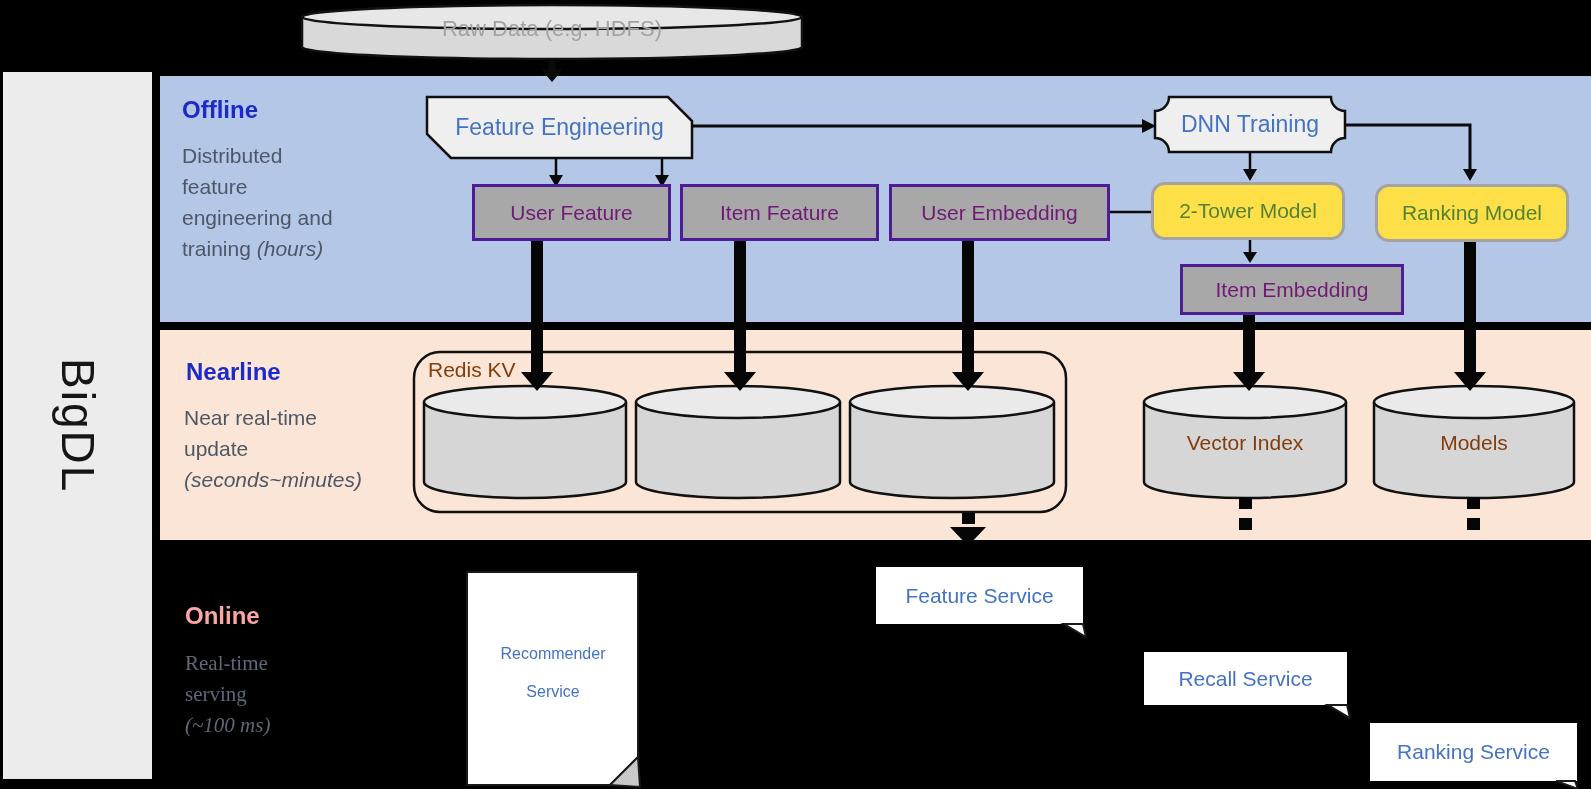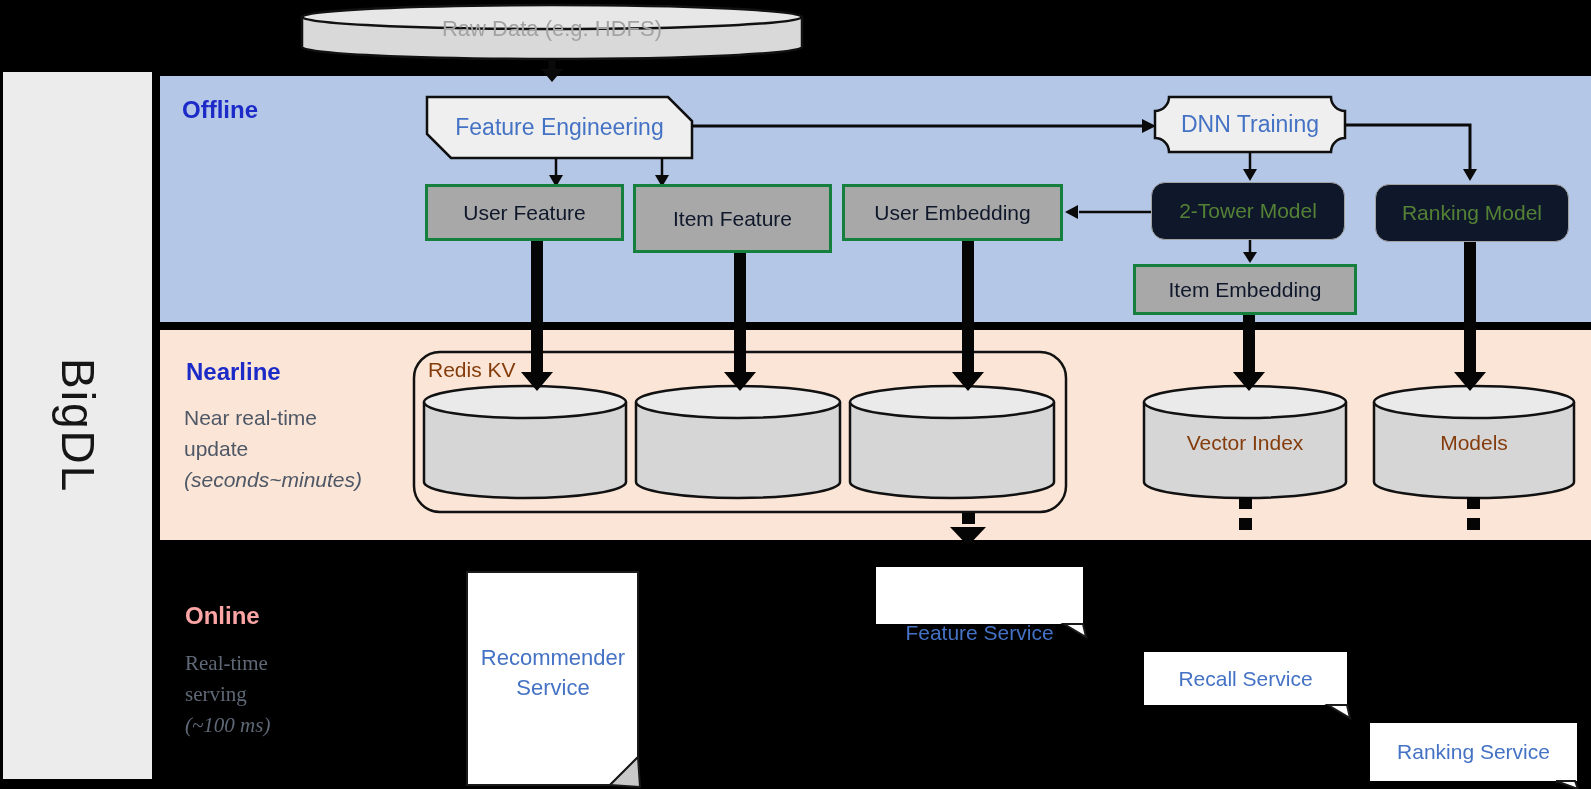--- a/index.html
+++ b/index.html
@@ -4,22 +4,22 @@
 <style>
   html,body{margin:0;padding:0;background:#000;}
   #canvas{position:relative;width:1591px;height:789px;background:#000;overflow:hidden;
           font-family:"Liberation Sans",sans-serif;}
   .band{position:absolute;left:160px;width:1431px;}
   .band.offline{top:76px;height:246px;background:#b4c7e7;}
   .band.nearline{top:330px;height:210px;background:#fbe5d6;}
   #connectors{position:absolute;left:0;top:0;z-index:2;}
   .node{position:absolute;z-index:3;display:flex;align-items:center;justify-content:center;
         text-align:center;box-sizing:border-box;}
-  .graybox{background:#a8a8a8;border:3px solid #15803d;color:#0f172a;font-size:21px;}
-  .roundbox{background:#0f172a;border:1px solid #a3a3a3;border-radius:14px;
+  .graybox{background:#a8a8a8;border:3px solid #4c1d95;color:#701a75;font-size:21px;margin-left:47px;}
+  .roundbox{background:#fde047;border:3px solid #a3a3a3;border-radius:14px;
             color:#548235;font-size:21px;}
   .overlabel{position:absolute;z-index:4;display:flex;align-items:center;justify-content:center;
              text-align:center;pointer-events:none;}
   .bluetext{color:#4472c4;}
   .browntext{color:#843c0c;}
   .sec-title{position:absolute;z-index:4;font-size:24px;font-weight:600;color:#1c2ac8;}
   .sec-desc{position:absolute;z-index:4;font-size:21px;line-height:31px;color:#4d5766;}
   .sec-desc .it{font-style:italic;}
   .online.sec-desc{color:#5f6876;}
   #left-bar{position:absolute;left:3px;top:72px;width:149px;height:707px;background:#ececec;
@@ -127,20 +127,26 @@
       <rect x="962" y="513" width="13" height="11"></rect>
       <polygon points="950,527 986,527 968,546"></polygon>
       <rect x="1239" y="497" width="13" height="12"></rect>
       <rect x="1239" y="518" width="13" height="12"></rect>
       <rect x="1467" y="497" width="13" height="12"></rect>
       <rect x="1467" y="518" width="13" height="12"></rect>
     </g>
   </svg>
 
   <div class="sec-title" style="left:182px;top:96px;">Offline</div>
+  <div class="sec-desc" style="left:182px;top:140px;">
+      <div><span>Distributed</span></div>
+      <div><span>feature</span></div>
+      <div><span>engineering and</span></div>
+      <div><span>training </span><span class="it">(hours)</span></div>
+    </div>
 
   <div class="sec-title" style="left:186px;top:358px;">Nearline</div>
   <div class="sec-desc" style="left:184px;top:402px;">
       <div><span>Near real-time</span></div>
       <div><span>update</span></div>
       <div><span class="it">(seconds~minutes)</span></div>
     </div>
 
   <div class="sec-title online" style="left:185px;top:602px;color:#fca5a5;">Online</div>
   <div class="sec-desc online" style="left:185px;top:648px;color:#5f6876;font-family:Liberation Serif, serif;">
@@ -149,29 +155,29 @@
       <div><span class="it">(~100 ms)</span></div>
     </div>
 
   <div class="overlabel" style="left:302px;top:6px;width:500px;height:46px;font-size:22px;color:#a3a3a3;">Raw Data (e.g. HDFS)</div>
 
   <div class="overlabel bluetext" style="left:427px;top:97px;width:265px;height:61px;font-size:23px;">Feature Engineering</div>
 
   <div class="overlabel bluetext" style="left:1155px;top:97px;width:190px;height:55px;font-size:23px;">DNN Training</div>
 
   <div class="node graybox" style="left:425px;top:184px;width:199px;height:57px;">User Feature</div>
-  <div class="node graybox" style="left:633px;top:184px;width:199px;height:69px;">Item Feature</div>
+  <div class="node graybox" style="left:633px;top:184px;width:199px;height:57px;">Item Feature</div>
   <div class="node graybox" style="left:842px;top:184px;width:221px;height:57px;">User Embedding</div>
   <div class="node graybox" style="left:1133px;top:264px;width:224px;height:51px;">Item Embedding</div>
 
   <div class="node roundbox" style="left:1151px;top:182px;width:194px;height:58px;">2-Tower Model</div>
   <div class="node roundbox" style="left:1375px;top:184px;width:194px;height:58px;">Ranking Model</div>
 
   <div class="overlabel browntext" style="left:428px;top:357px;width:130px;height:26px;justify-content:flex-start;font-size:21px;">Redis KV</div>
   <div class="overlabel browntext" style="left:1144px;top:418px;width:202px;height:50px;font-size:21px;">Vector Index</div>
   <div class="overlabel browntext" style="left:1374px;top:418px;width:200px;height:50px;font-size:21px;">Models</div>
 
-  <div class="overlabel bluetext" style="left:472px;top:628px;width:162px;height:90px;font-size:22px;line-height:30px;">Recommender Service</div>
-  <div class="overlabel bluetext" style="left:876px;top:567px;width:207px;height:57px;font-size:21px;margin-top:37px;">Feature Service</div>
+  <div class="overlabel bluetext" style="left:472px;top:628px;width:162px;height:90px;font-size:16px;line-height:38px;">Recommender Service</div>
+  <div class="overlabel bluetext" style="left:876px;top:567px;width:207px;height:57px;font-size:21px;">Feature Service</div>
   <div class="overlabel bluetext" style="left:1144px;top:652px;width:203px;height:53px;font-size:21px;">Recall Service</div>
   <div class="overlabel bluetext" style="left:1370px;top:723px;width:207px;height:58px;font-size:21px;">Ranking Service</div>
 
 </div>
 
 </body></html>

